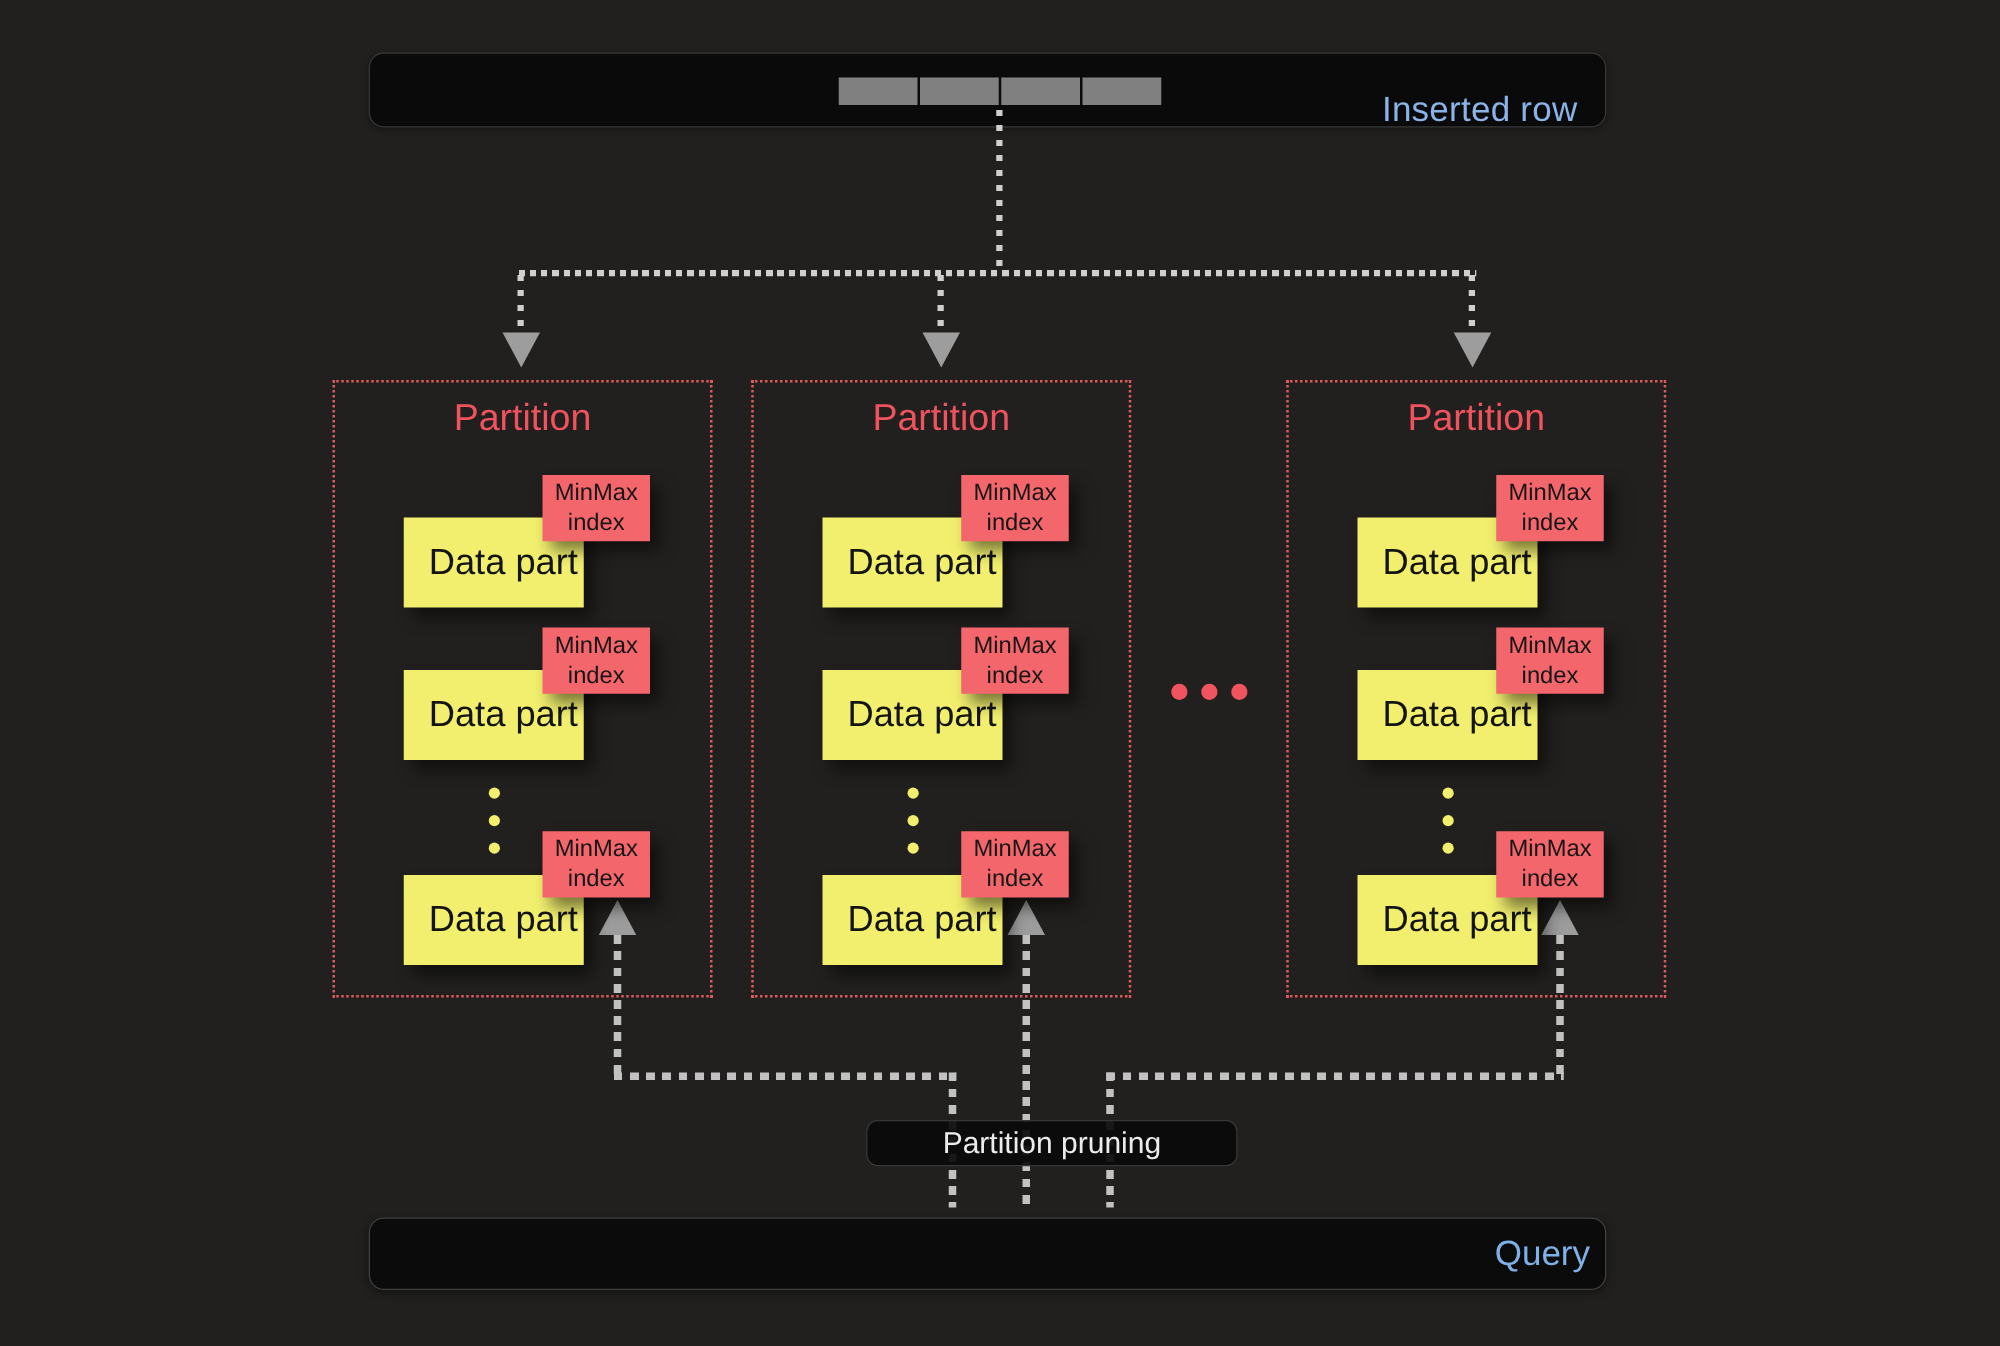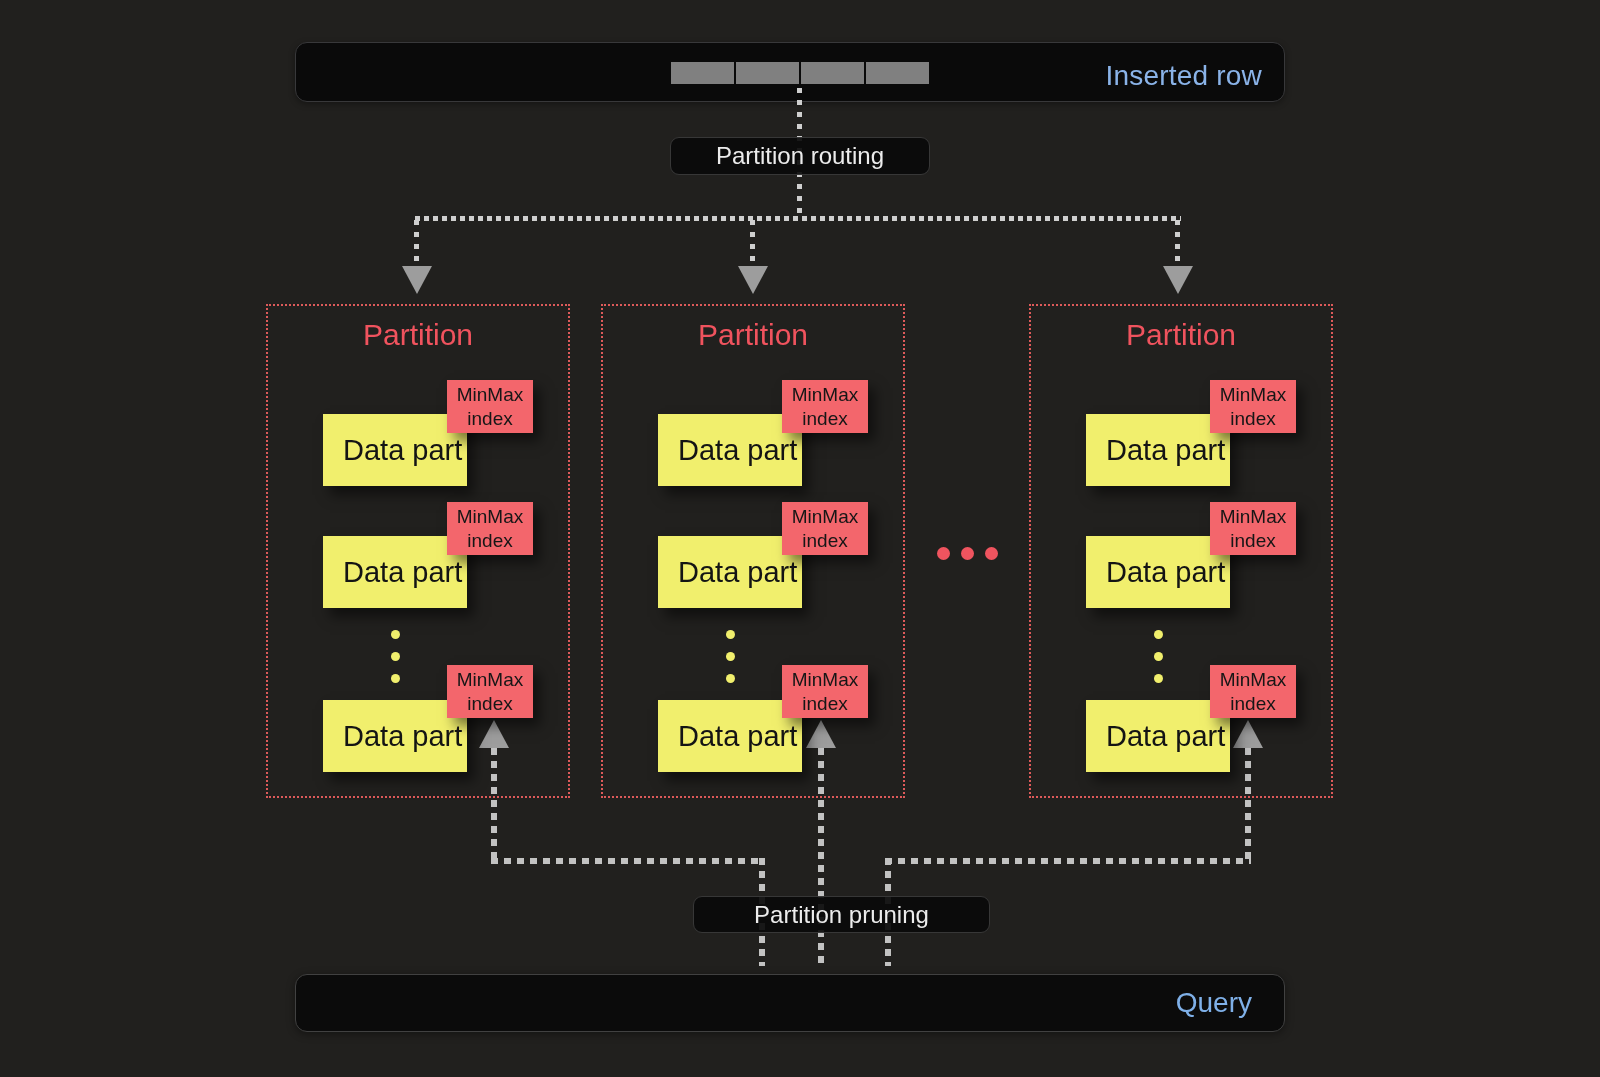--- a/index.html
+++ b/index.html
@@ -11,21 +11,21 @@
   
   .top-bar{
     position:absolute;left:295px;top:42px;width:990px;height:60px;
     background:#0a0a0a;border:1px solid #38383a;border-radius:12px;
     box-sizing:border-box;display:flex;align-items:center;
     box-shadow:0 2px 6px rgba(0,0,0,.35);
   }
   .segments{position:absolute;left:375px;top:19px;display:flex;gap:2px;}
   .segment{width:63px;height:22px;background:#808080;}
   .inserted-label{
-    position:absolute;right:22px;top:4px;height:58px;display:flex;align-items:center;
+    position:absolute;right:22px;top:16px;height:58px;display:flex;align-items:center;
     color:#8ab3e8;font-size:28px;letter-spacing:.2px;
   }
   
   .vdash{position:absolute;width:5px;
     background:repeating-linear-gradient(180deg,#cfcfcf 0 5px,transparent 5px 12px);}
   .hdash{position:absolute;height:5px;
     background:repeating-linear-gradient(90deg,#cfcfcf 0 5px,transparent 5px 9px);}
   .vdash-b{position:absolute;width:6px;
     background:repeating-linear-gradient(180deg,#c2c2c2 0 7px,transparent 7px 13px);}
   .hdash-b{position:absolute;height:6px;
@@ -51,41 +51,41 @@
     position:absolute;top:12px;left:0;width:100%;text-align:center;
     color:#f0535e;font-size:30px;
   }
   .dp{
     position:absolute;left:55px;width:144px;height:72px;background:#f1ef6d;
     display:flex;align-items:center;padding-left:20px;box-sizing:border-box;
     color:#141414;font-size:29px;z-index:1;
     box-shadow:7px 9px 12px rgba(0,0,0,.5);
   }
   .tag{
-    position:absolute;left:179px;width:86px;height:53px;background:#f3666c;
+    position:absolute;left:166px;width:86px;height:53px;background:#f3666c;
     display:flex;align-items:center;justify-content:center;text-align:center;
     color:#161616;font-size:19px;line-height:1.25;z-index:2;
     box-shadow:7px 8px 12px rgba(0,0,0,.5);
   }
   .ydot{position:absolute;left:123px;width:9px;height:9px;border-radius:50%;background:#f1ef6d;}
   .rdot{position:absolute;width:13px;height:13px;border-radius:50%;background:#f0545f;}
   
   .query-bar{
     position:absolute;left:295px;top:974px;width:990px;height:58px;
     background:#0b0b0b;border:1px solid #414141;border-radius:12px;
     box-sizing:border-box;display:flex;align-items:center;
     box-shadow:0 2px 8px rgba(0,0,0,.4);
   }
   .query-text{
     margin-left:33px;font-family:"DejaVu Sans Mono",monospace;
     font-size:25px;color:#f2f2f2;white-space:pre;
   }
   .query-key{color:#ee676d;}
   .query-label{
-    margin-left:auto;margin-right:32px;color:#7fb0e8;font-size:28px;
+    margin-left:auto;margin-right:12px;color:#7fb0e8;font-size:28px;
     font-family:"Liberation Sans",sans-serif;
   }
 </style>
 </head>
 <body>
 
 <div class="canvas">
 
   <div class="top-bar">
     <div class="segments">
@@ -101,21 +101,20 @@
 
   <div class="hdash" style="left:415px;top:216px;width:766px;"></div>
 
   <div class="vdash" style="left:414px;top:220px;height:47px;"></div>
   <div class="arrow-down" style="left:402px;top:266px;"></div>
   <div class="vdash" style="left:750px;top:220px;height:47px;"></div>
   <div class="arrow-down" style="left:738px;top:266px;"></div>
   <div class="vdash" style="left:1175px;top:220px;height:47px;"></div>
   <div class="arrow-down" style="left:1163px;top:266px;"></div>
 
-  <div class="pill" style="left:670px;top:137px;width:260px;height:38px;">Partition routing</div>
 
   <div class="partition" style="left:266px;">
     <div class="partition-title">Partition</div>
     <div class="tag" style="top:74px;">MinMax index</div>
     <div class="dp" style="top:108px;">Data part</div>
     <div class="tag" style="top:196px;">MinMax index</div>
     <div class="dp" style="top:230px;">Data part</div>
     <div class="ydot" style="top:324px;"></div>
     <div class="ydot" style="top:346px;"></div>
     <div class="ydot" style="top:368px;"></div>

